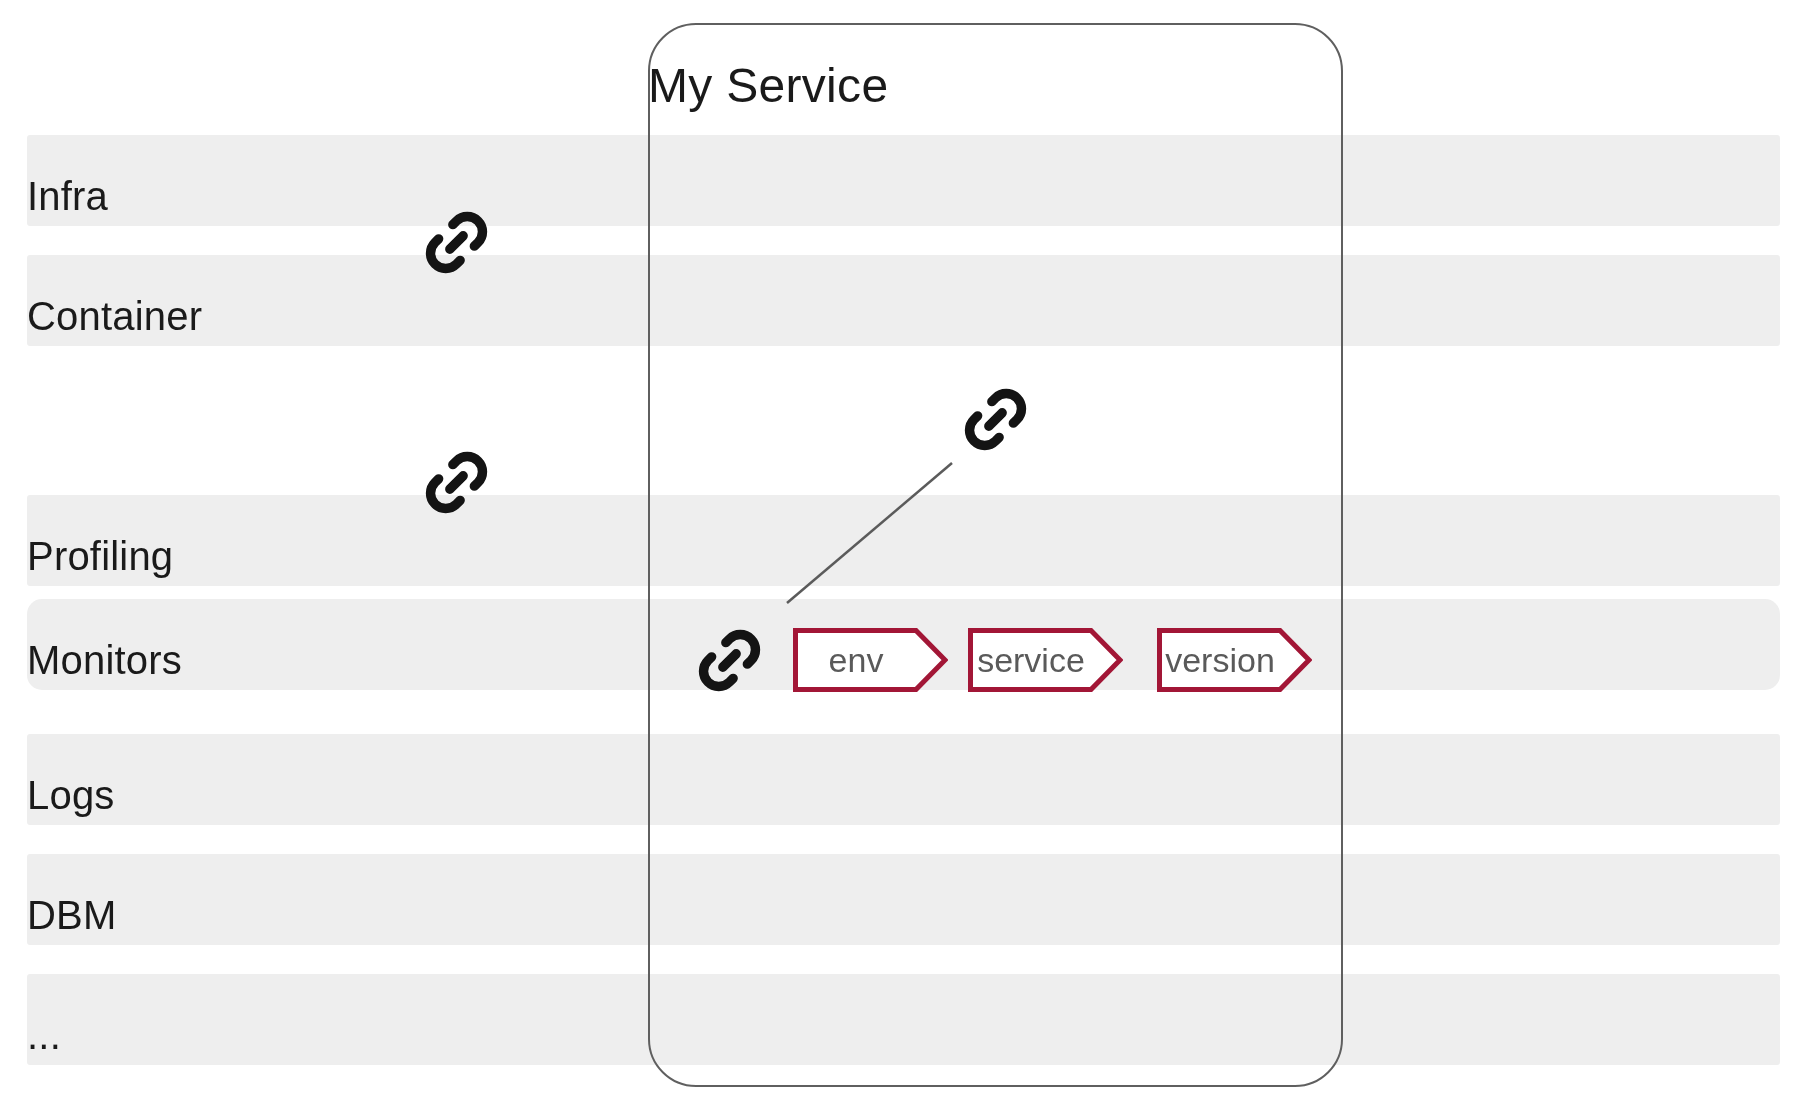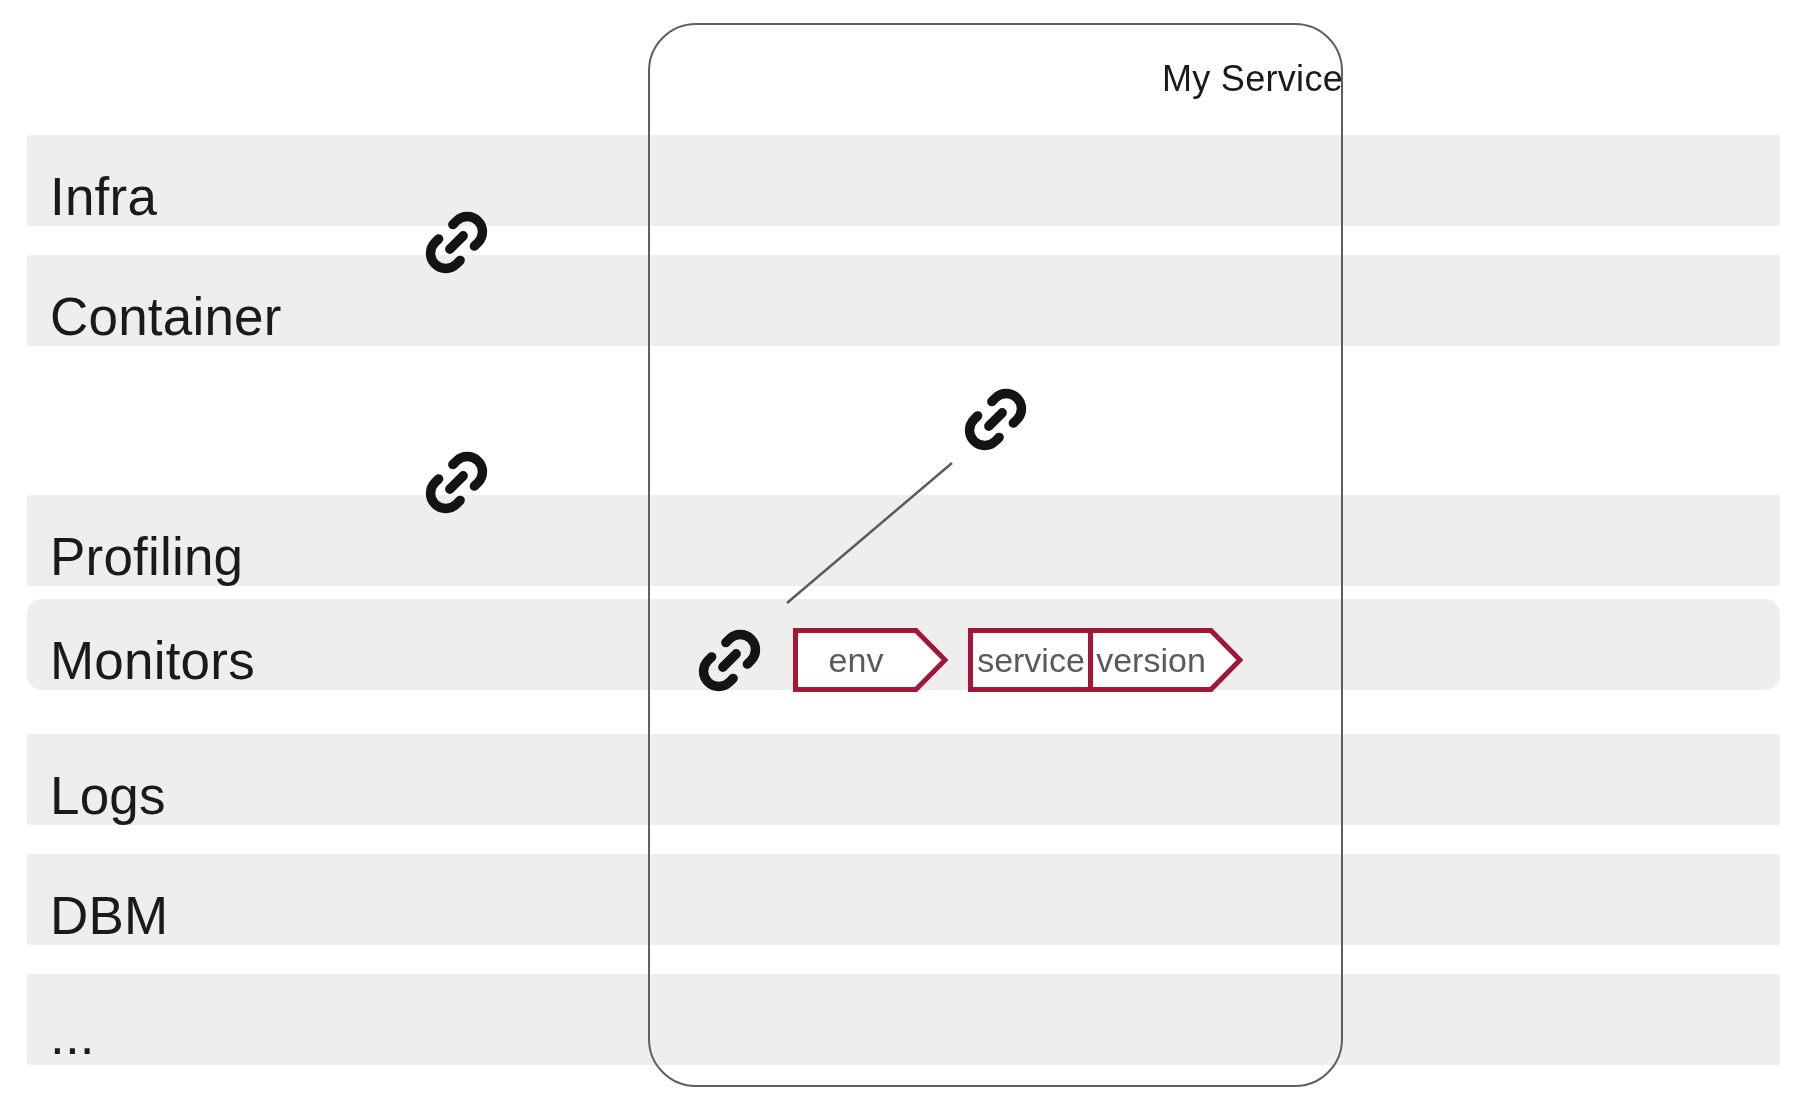--- a/index.html
+++ b/index.html
@@ -14,47 +14,47 @@
     --background:#ffffff;
   }
   *{margin:0;padding:0;box-sizing:border-box;}
   html,body{width:1812px;height:1118px;background:var(--background);overflow:hidden;
     font-family:"Liberation Sans", sans-serif;}
   .canvas{position:relative;width:1812px;height:1118px;background:var(--background);}
 
   
   .row{position:absolute;left:27px;width:1753px;height:91px;background:var(--row-bg);
     border-radius:3px;display:flex;align-items:center;}
-  .row-label{padding-left:23px;font-size:53px;color:var(--label-text);letter-spacing:0.2px;margin-top:32px;}
+  .row-label{font-size:40px;color:var(--label-text);letter-spacing:0.2px;margin-top:32px;}
 
   .row-1{top:135px;} .row-2{top:255px;text-align:center;} .row-3{top:375px;} .row-4{top:495px;}
   .row-5{top:599px;border-radius:15px;} .row-6{top:734px;} .row-7{top:854px;text-align:right;} .row-8{top:974px;}
 
   
   .service-box{position:absolute;left:648px;top:23px;width:695px;height:1064px;
     border:2.5px solid var(--container-border);border-radius:48px;background:transparent;z-index:3;}
-  .service-title{position:absolute;left:648px;top:58px;width:695px;text-align:right;
-    font-size:36px;color:var(--label-text);z-index:4;letter-spacing:0.3px;}
+  .service-title{position:absolute;left:648px;top:58px;width:695px;text-align:left;
+    font-size:48px;color:var(--label-text);z-index:4;letter-spacing:0.3px;}
 
   
   .overlay{position:absolute;left:0;top:0;width:1812px;height:1118px;z-index:4;pointer-events:none;}
   .overlay line{stroke:var(--connector-line);stroke-width:2.5;}
 
   
   .link-icon{position:absolute;width:73px;height:73px;z-index:5;transform:rotate(-45deg);}
   .link-icon path,.link-icon line{stroke:var(--link-icon);stroke-width:3.1;fill:none;
     stroke-linecap:round;stroke-linejoin:round;}
   .icon-1{left:420px;top:206px;}
   .icon-2{left:420px;top:446px;}
   .icon-3{left:959px;top:383px;}
   .icon-4{left:693px;top:624px;}
 
   
   .tag{position:absolute;top:628px;width:155px;height:52px;z-index:6;}
-  .tag-env{left:793px;} .tag-service{left:968px;} .tag-version{left:1088px;}
+  .tag-env{left:793px;} .tag-service{left:968px;} .tag-version{left:1157px;}
   .tag svg{position:absolute;left:0;top:0;}
   .tag polygon{fill:var(--tag-fill);stroke:var(--tag-border);stroke-width:5;stroke-linejoin:miter;}
   .tag-label{position:absolute;left:0;top:0;width:126px;height:64px;display:flex;
     align-items:center;justify-content:center;font-size:34px;color:var(--tag-text);}
 </style>
 </head>
 <body>
 
 <div class="canvas">
 

